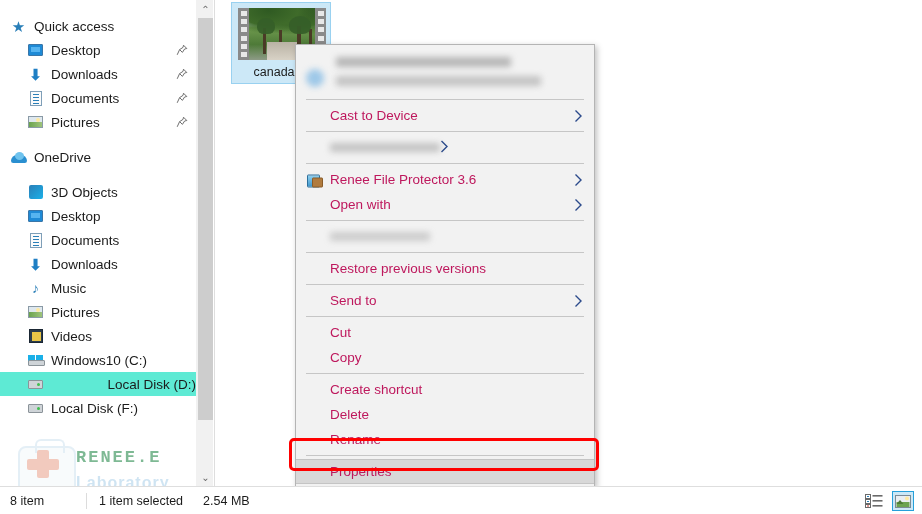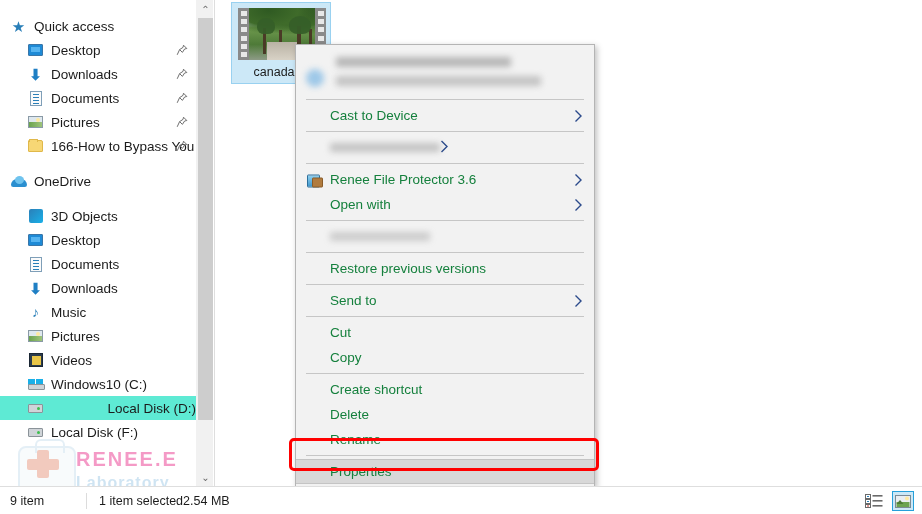--- a/index.html
+++ b/index.html
@@ -102,21 +102,21 @@
 
   
   .ctx-menu {
     position: absolute; left: 295px; top: 44px; width: 300px;
     background: #f2f2f2; border: 1px solid #b4b4b4;
     box-shadow: 2px 2px 6px rgba(0,0,0,.25);
     padding: 2px 0;
   }
   .ctx-item {
     position: relative; height: 25px; display: flex; align-items: center;
-    font-size: 13.5px; color: #15803d; padding-left: 34px; white-space: nowrap;
+    font-size: 13.5px; color: #be185d; padding-left: 34px; white-space: nowrap;
   }
   .ctx-item.highlight { background: #d8d8d8; border-top:1px solid #c4c4c4; border-bottom:1px solid #c4c4c4;}
   .ctx-item .mico { position:absolute; left:10px; top:50%; transform:translateY(-50%);
     width:17px; height:17px; display:flex; align-items:center; justify-content:center; }
   .ctx-item .arrow { position:absolute; right:11px; top:50%; transform:translateY(-50%);
     width:9px; height:13px; }
   .ctx-sep { height:1px; background:#c6c6c6; margin:3px 10px 3px 10px; }
   .ctx-blur { position:relative; height:25px; padding-left:34px; display:flex; align-items:center; }
   .ctx-blur .bar { height:9px; border-radius:2px;
      background: rgba(120,120,120,.38); filter: blur(3.2px); }
@@ -145,30 +145,30 @@
 
   
   .status-bar {
     position: absolute; left: 0; bottom: 0; width: 922px; height: 28px;
     background: #ffffff; border-top: 1px solid #dedede;
     display: flex; align-items: center; font-size: 12.5px; color: #1b1b1b;
   }
   .status-bar .s1 { padding-left: 10px; width: 86px; }
   .status-bar .sep { width:1px; height:16px; background:#dcdcdc; }
   .status-bar .s2 { padding-left: 12px; }
-  .status-bar .s3 { padding-left: 0; }
+  .status-bar .s3 { padding-left: 20px; }
   .view-btns { position:absolute; right: 8px; top: 4px; display:flex; gap:7px; align-items:center;}
   .vbtn { width:22px; height:20px; display:flex; align-items:center; justify-content:center; }
   .vbtn.active { border:1px solid #26a0da; background:#cce8f7; }
 
   
   .watermark { position:absolute; left:14px; bottom:2px; width:230px; height:72px;
     pointer-events:none; opacity:.55; }
-  .wm-text { position:absolute; left:62px; top:8px; font-size:20px; letter-spacing:2px;
-    color:#ec4899; font-family:Liberation Sans, sans-serif; font-weight:bold; }
+  .wm-text { position:absolute; left:62px; top:8px; font-size:17px; letter-spacing:2px;
+    color:#15803d; font-family:Liberation Mono, monospace; font-weight:bold; }
   .wm-text2 { position:absolute; left:62px; top:34px; font-size:16px; letter-spacing:1px;
     color:#a9cfe9; font-weight:bold; }
   .wm-bag { position:absolute; left:4px; top:6px; width:58px; height:48px;
     background:#f4f8fb; border:2px solid #cfe2ef; border-radius:8px 8px 6px 6px; }
   .wm-bag:before { content:""; position:absolute; left:15px; top:-9px; width:26px; height:12px;
     border:2px solid #cfe2ef; border-bottom:none; border-radius:6px 6px 0 0; }
   .wm-cross { position:absolute; left:13px; top:10px; width:32px; height:28px; }
   .wm-cross:before { content:""; position:absolute; left:10px; top:0; width:12px; height:28px;
     background:#e8a08a; border-radius:2px; }
   .wm-cross:after { content:""; position:absolute; left:0; top:9px; width:32px; height:11px;
@@ -233,32 +233,20 @@
         </span>
       <span class="lbl">Pictures</span>
       <span class="pin">
         <svg width="12" height="12" viewBox="0 0 12 12">
             <path d="M7.5 1.2 L10.8 4.5 L8.6 5 L6.4 8.4 L3.6 5.6 L7 3.4 Z" fill="none" stroke="#6f6f6f" stroke-width="1"></path>
             <line x1="3.6" y1="5.6" x2="1.2" y2="10.8" stroke="#6f6f6f" stroke-width="1"></line>
           </svg>
       </span>
     </div>
 
-    <div class="nav-item depth1">
-      <span class="ico">
-          <span class="ic-folder"></span>
-        </span>
-      <span class="lbl">166-How to Bypass You</span>
-      <span class="pin">
-        <svg width="12" height="12" viewBox="0 0 12 12">
-            <path d="M7.5 1.2 L10.8 4.5 L8.6 5 L6.4 8.4 L3.6 5.6 L7 3.4 Z" fill="none" stroke="#6f6f6f" stroke-width="1"></path>
-            <line x1="3.6" y1="5.6" x2="1.2" y2="10.8" stroke="#6f6f6f" stroke-width="1"></line>
-          </svg>
-      </span>
-    </div>
 
     <div class="gap"></div>
 
     <div class="nav-item depth0">
       <span class="ico">
           <span class="ic-cloud"></span>
         </span>
       <span class="lbl">OneDrive</span>
     </div>
 
@@ -486,21 +474,21 @@
   <div class="red-box"></div>
 
   <div class="watermark">
     <div class="wm-bag"></div>
     <div class="wm-cross"></div>
     <div class="wm-text">RENEE.E</div>
     <div class="wm-text2">Laboratory</div>
   </div>
 
   <div class="status-bar">
-    <div class="s1">9 item</div>
+    <div class="s1">8 item</div>
     <div class="sep"></div>
     <div class="s2">1 item selected</div>
     <div class="s3">2.54 MB</div>
 
     <div class="view-btns">
       <div class="vbtn">
         <svg width="18" height="14" viewBox="0 0 18 14">
           <rect x="0.5" y="0.5" width="5" height="4" fill="#fff" stroke="#6a6a6a"></rect>
           <rect x="0.5" y="5.5" width="5" height="4" fill="#fff" stroke="#6a6a6a"></rect>
           <rect x="0.5" y="10.5" width="5" height="3" fill="#fff" stroke="#6a6a6a"></rect>

